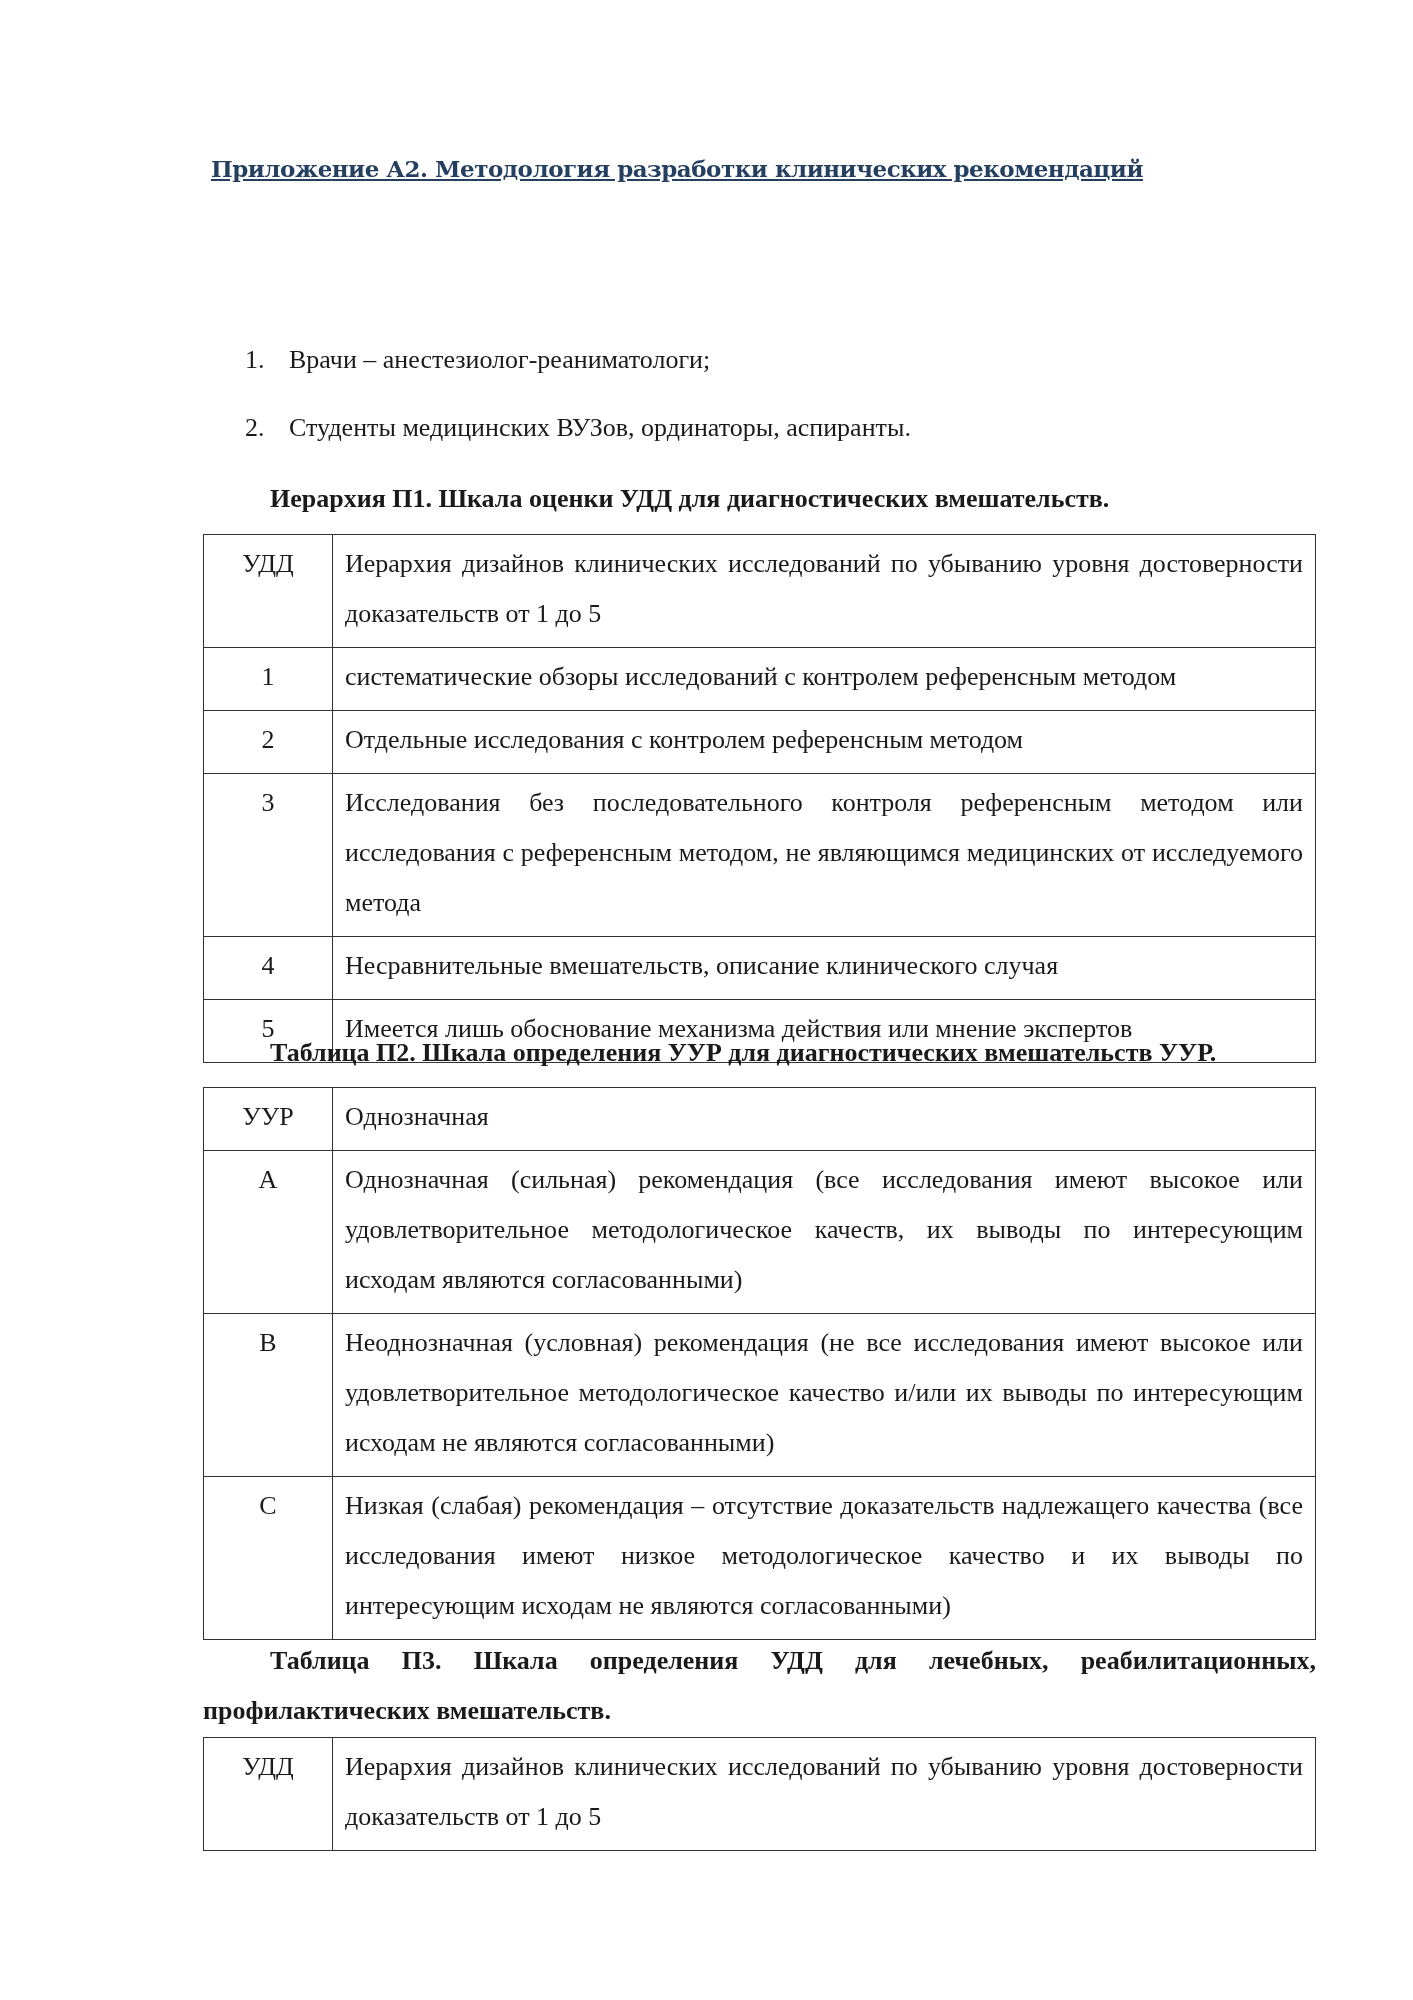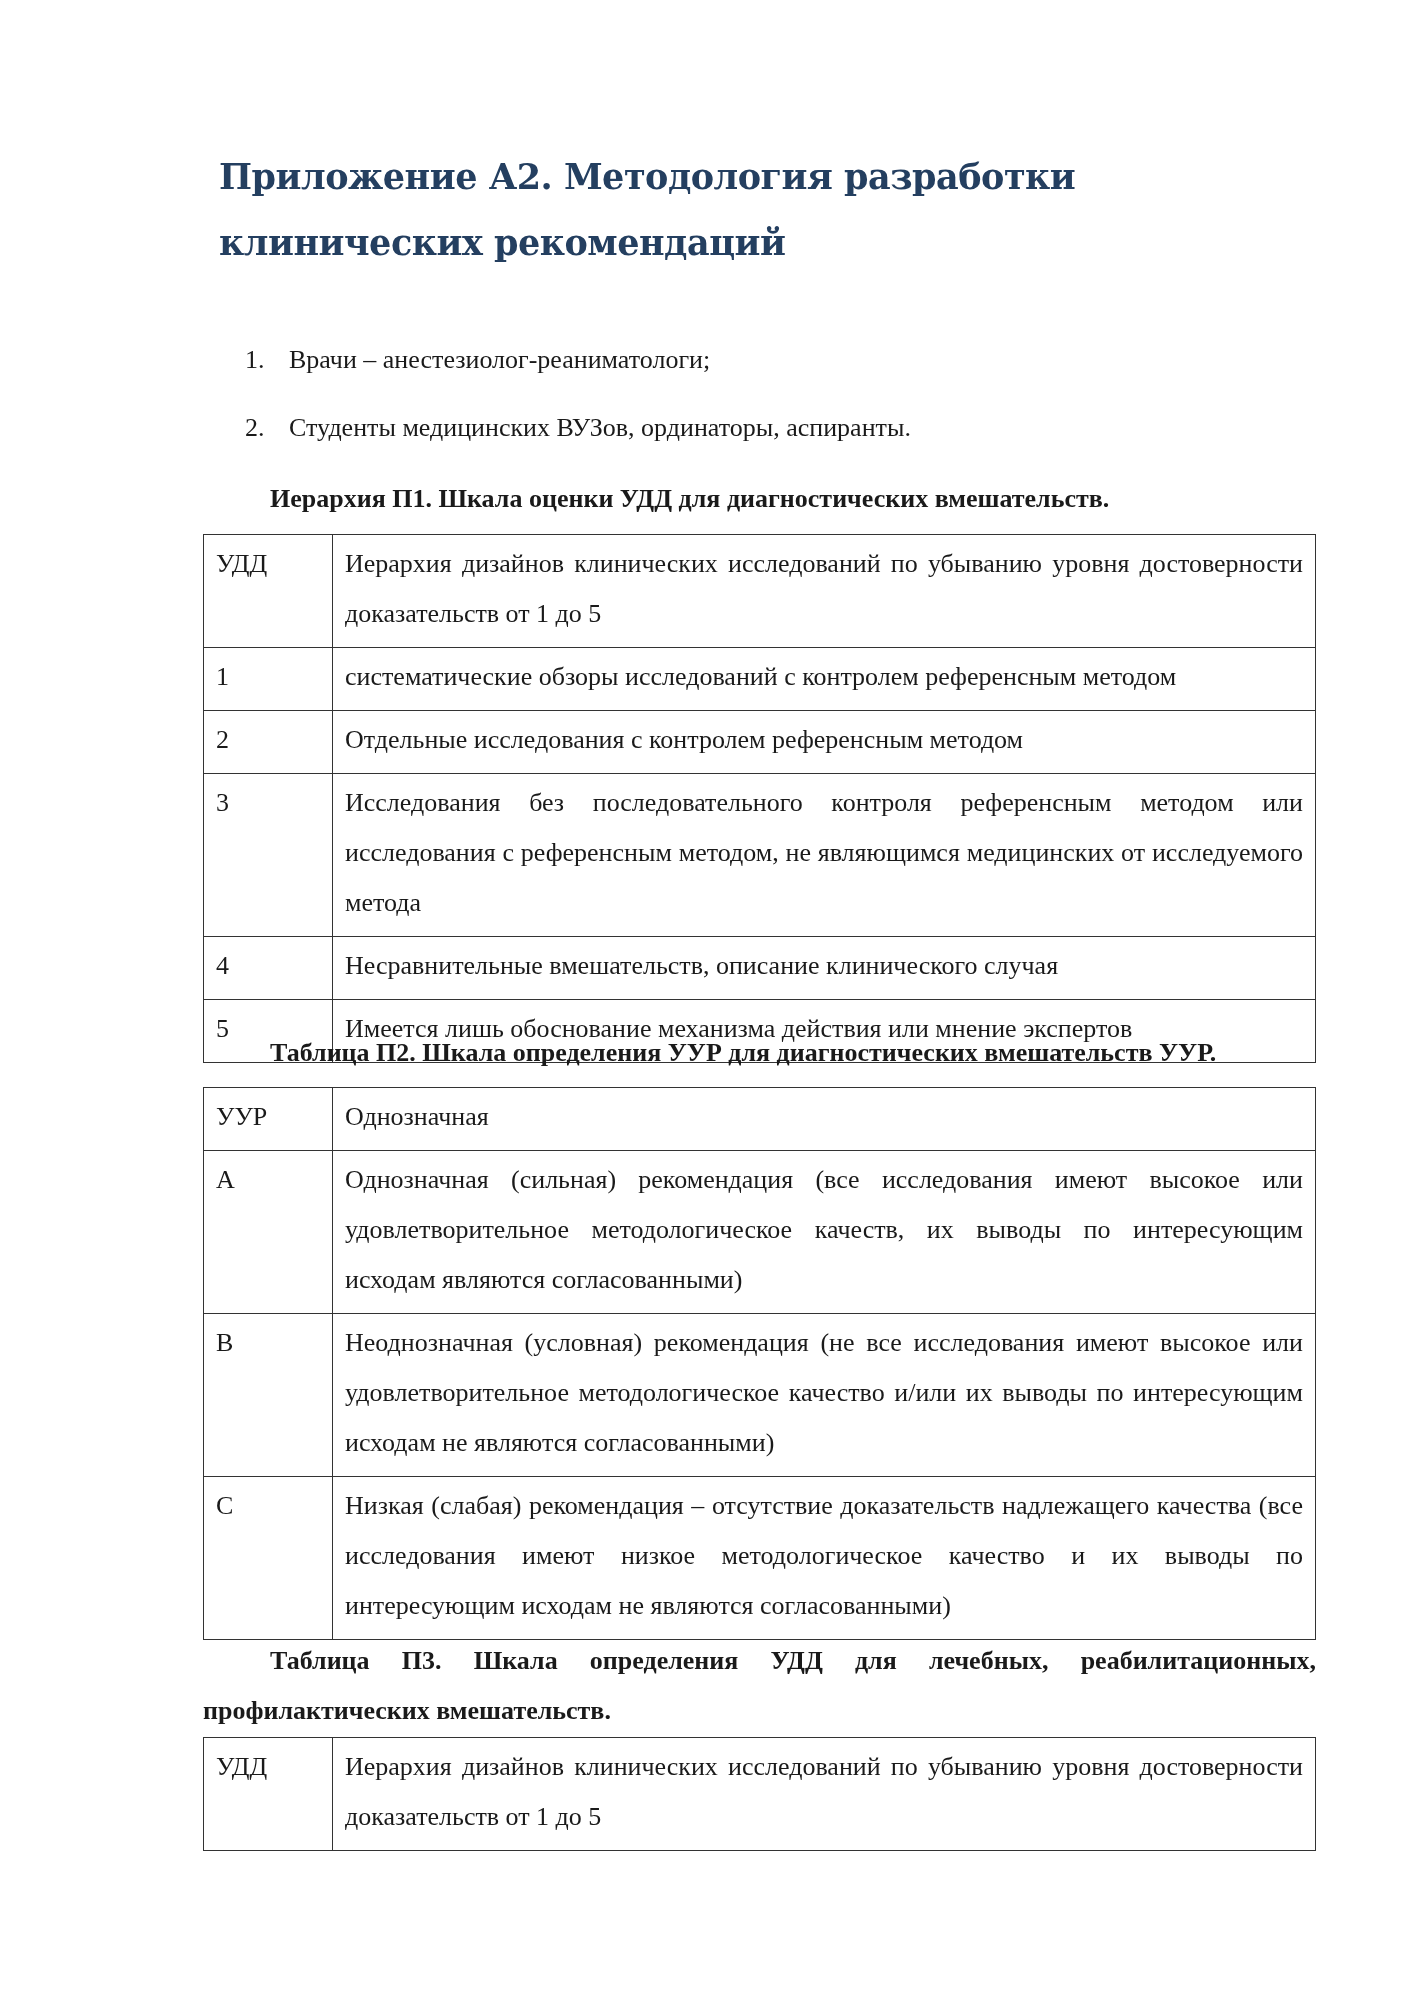--- a/index.html
+++ b/index.html
@@ -1,33 +1,33 @@
 <!DOCTYPE html>
 <html><head>
 <meta charset="utf-8">
 <style>
   html, body { margin: 0; padding: 0; background: #ffffff; }
   body { width: 1413px; height: 2000px; position: relative; overflow: hidden;
          font-family: "Liberation Serif", serif; color: #1a1a1a; }
   .page { position: absolute; left: 0; top: 0; width: 1413px; height: 2000px; }
   .title { position: absolute; left: 203px; top: 128px; width: 1110px;
            font-family: "DejaVu Serif", serif; font-weight: bold; color: #243f60;
-           font-size: 35px; line-height: 66px; letter-spacing: -0.5px; margin: 16px; }
+           font-size: 23px; line-height: 66px; letter-spacing: -0.5px; margin: 8px; text-decoration: underline; }
   .audience-heading { position: absolute; left: 290px; top: 298px; font-weight: bold;
            font-size: 26px; margin: 0; }
   .audience-list { position: absolute; left: 245px; top: 345px; margin: 0; padding: 0; list-style: none; font-size: 26px; }
   .audience-list li { height: 68px; display: flex; }
   .audience-list .num { width: 44px; }
   .caption { position: absolute; font-weight: bold; font-size: 26px; margin: 0; }
   .cap1 { left: 270px; top: 484px; }
   .cap2 { left: 270px; top: 1038px; }
   .cap3 { left: 203px; top: 1636px; width: 1113px; line-height: 50px; text-align: justify; text-align-last: left; text-indent: 67px; }
   table.doc { position: absolute; left: 203px; width: 1113px; border-collapse: collapse; font-size: 26px; }
   table.doc td { border: 1.5px solid #333; vertical-align: top; padding: 4px 12px 8px 12px; line-height: 50px; }
-  table.doc td.code { width: 104px; padding-left: 12px; }
+  table.doc td.code { width: 104px; padding-left: 12px; text-align: center; }
   table.doc td.desc { text-align: justify; }
   .t1 { top: 534px; }
   .t2 { top: 1087px; }
   .t3 { top: 1737px; }
 </style>
 </head>
 <body>
 
 <div class="page">
 

